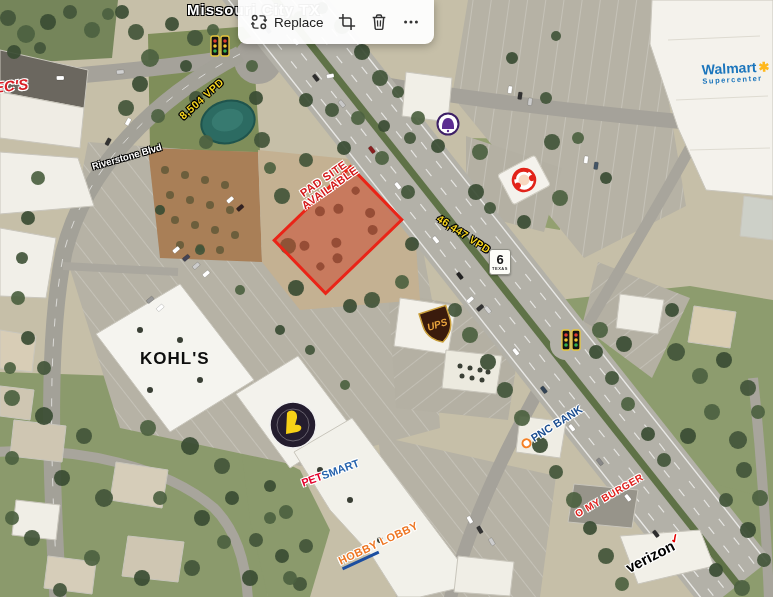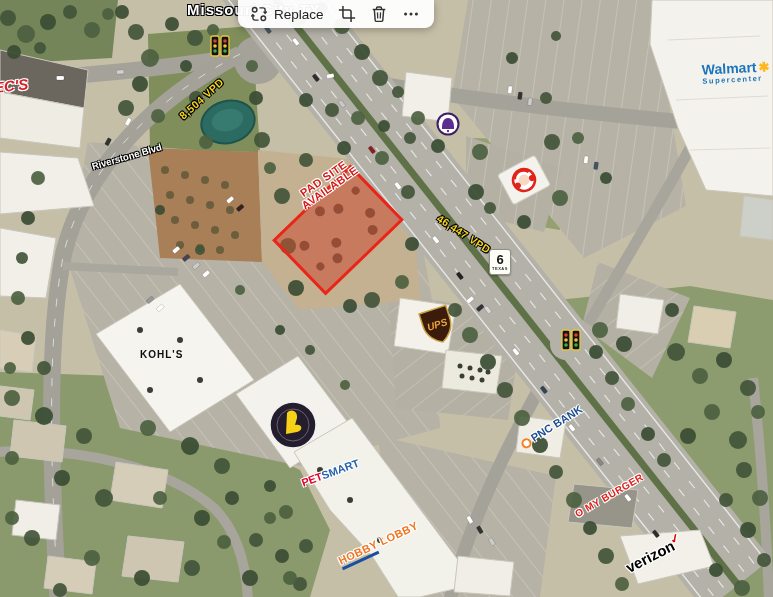--- a/index.html
+++ b/index.html
@@ -1,20 +1,20 @@
 <!DOCTYPE html>
 <html><head>
 <meta charset="utf-8">
 <style>
   html,body{margin:0;padding:0;background:#c6bfa8;font-family:"Liberation Sans",sans-serif;}
   #stage{position:relative;width:773px;height:597px;overflow:hidden;background:#c6bfa8;cursor:default;}
   #mapsvg{position:absolute;left:0;top:0;}
 
   
-  .toolbar{position:absolute;left:238px;top:0;height:28px;z-index:30;display:flex;align-items:center;
+  .toolbar{position:absolute;left:238px;top:0;height:44px;z-index:30;display:flex;align-items:center;
     background:rgba(255,255,255,0.95);border-radius:0 0 9px 9px;box-shadow:0 2px 8px rgba(0,0,0,0.28);
     padding:0 8px 0 6px;gap:2px;}
   .tb-btn{display:flex;align-items:center;gap:6px;background:transparent;border:none;padding:3px 6px;
     border-radius:4px;font-family:"Liberation Sans",sans-serif;font-size:13.5px;color:#222;}
   .tb-btn svg{display:block;}
 
   
   .lbl{position:absolute;font-weight:bold;white-space:nowrap;transform-origin:left center;z-index:10;line-height:1;}
   .ow{text-shadow:-1px -1px 0 #fff,1px -1px 0 #fff,-1px 1px 0 #fff,1px 1px 0 #fff;}
   .ob{text-shadow:-1px -1px 0 #000,1px -1px 0 #000,-1px 1px 0 #000,1px 1px 0 #000;}
@@ -25,21 +25,21 @@
   .walmart .sub{display:block;font-size:7.5px;letter-spacing:1.5px;margin-top:-1px;color:#1b75bc;}
   .riverstone{left:92px;top:162px;transform:rotate(-16deg);font-size:9.5px;color:#fff;}
   .vpd{color:#f6d41e;font-size:10.5px;letter-spacing:0.5px;}
   .vpd-hwy{left:438px;top:212px;transform:rotate(33deg);}
   .vpd-riv{left:181px;top:112px;transform:rotate(-42deg);}
   .shield{position:absolute;left:489px;top:249px;width:20px;height:24px;background:#fdfdf8;border:1px solid #8f8f86;
     border-radius:3px;z-index:10;display:flex;flex-direction:column;align-items:center;justify-content:center;
     box-shadow:0 1px 2px rgba(0,0,0,.3);}
   .shield .num{font-size:13px;font-weight:bold;color:#151515;line-height:1;}
   .shield .st{font-size:4px;font-weight:bold;color:#333;letter-spacing:0.5px;}
-  .kohls{left:140px;top:350px;font-size:10px;letter-spacing:1px;color:#0d0d0d;}
+  .kohls{left:140px;top:350px;font-size:17px;letter-spacing:1px;color:#0d0d0d;}
   .padsite{left:276px;top:208px;width:124px;transform:rotate(-35deg);text-align:center;font-size:11px;
     font-weight:800;color:#d41a1a;letter-spacing:0.5px;}
   .petsmart{left:302px;top:478px;transform:rotate(-20deg);font-size:11px;}
   .petsmart .pet{color:#e4002b;}.petsmart .smart{color:#2764ae;}
   .hobby{left:340px;top:556px;transform:rotate(-25deg);font-size:11px;color:#ee7623;letter-spacing:0.5px;}
   .hobby .hl-bar{display:block;width:40px;height:3px;background:#1b4ea0;margin-top:1px;}
   .pnc{left:522px;top:440px;transform:rotate(-32deg);font-size:11px;color:#1d4f91;display:flex;align-items:center;gap:2px;}
   .pnc-circle{display:inline-block;width:6px;height:6px;background:#fff;border:2.5px solid #f58025;border-radius:50%;}
   .omb{left:576px;top:510px;transform:rotate(-30deg);font-size:10px;color:#e0201c;letter-spacing:0.5px;}
   .verizon{left:626px;top:558px;transform:rotate(-27deg);font-size:15px;color:#000;text-transform:lowercase;}

